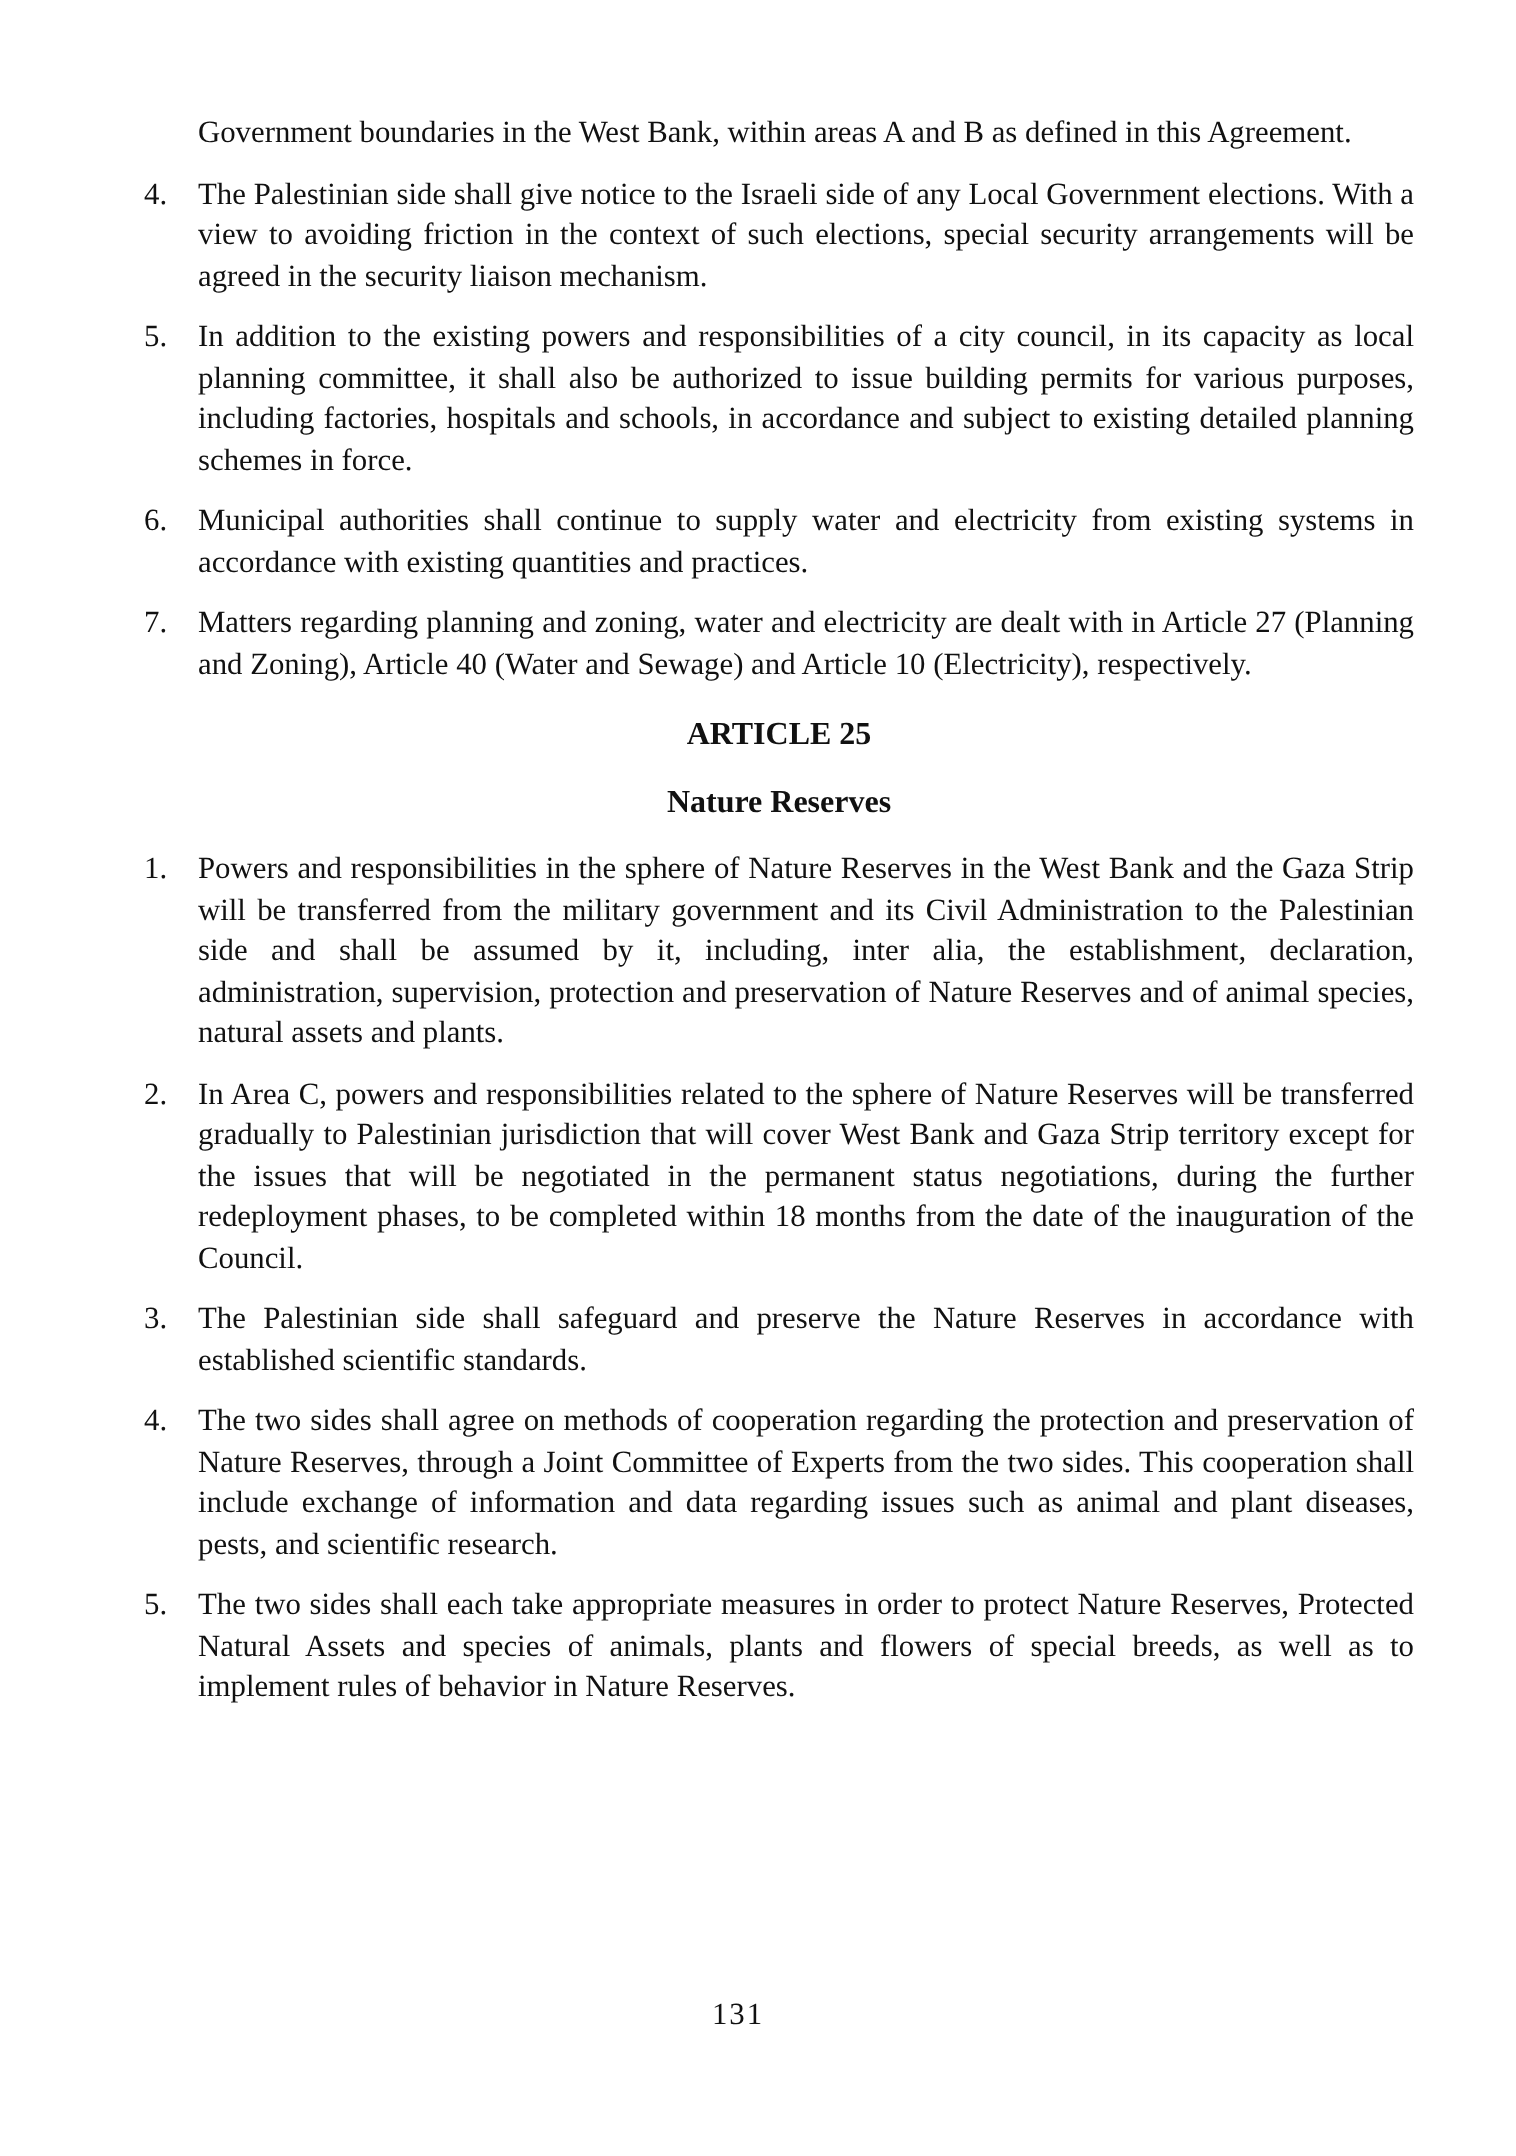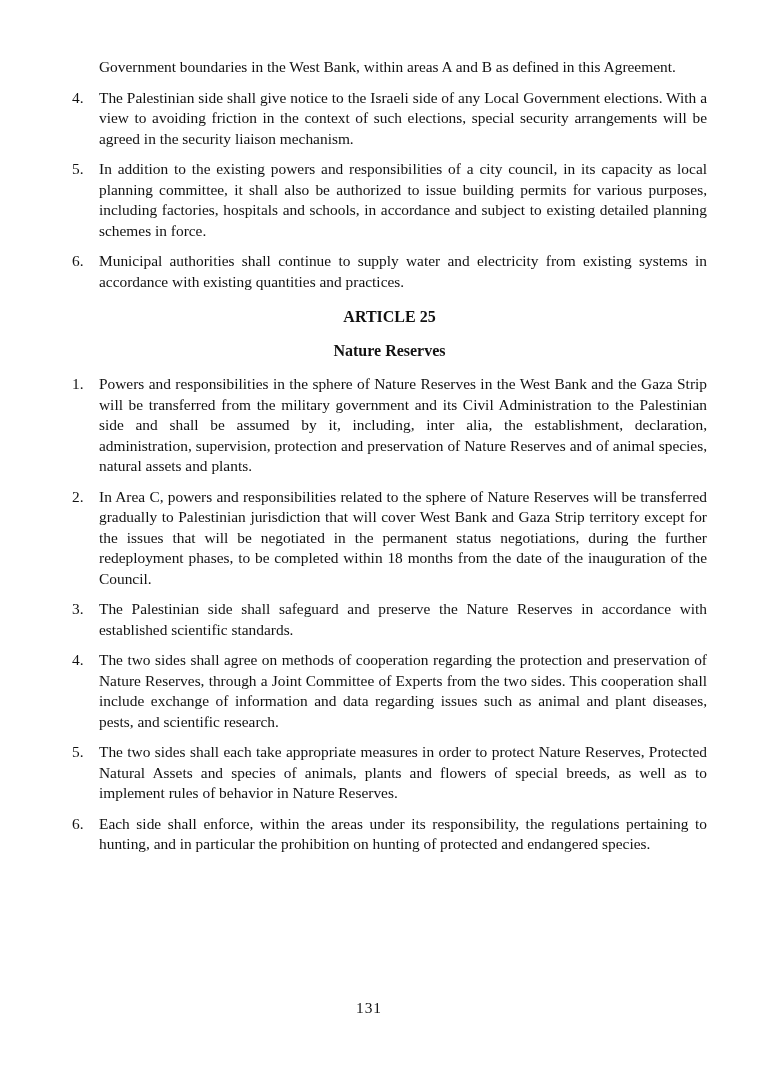--- a/index.html
+++ b/index.html
@@ -74,20 +74,23 @@
     </p>
 
     <p class="item">
       <span class="num">5.</span><span>In addition to the existing powers and responsibilities of a city council, in its capacity as local planning committee, it shall also be authorized to issue building permits for various purposes, including factories, hospitals and schools, in accordance and subject to existing detailed planning schemes in force.</span>
     </p>
 
     <p class="item">
       <span class="num">6.</span><span>Municipal authorities shall continue to supply water and electricity from existing systems in accordance with existing quantities and practices.</span>
     </p>
 
+    <p class="item">
+      <span class="num">7.</span><span>Matters regarding planning and zoning, water and electricity are dealt with in Article 27 (Planning and Zoning), Article 40 (Water and Sewage) and Article 10 (Electricity), respectively.</span>
+    </p>
 
     <h2 class="article-heading">ARTICLE 25</h2>
 
     <h3 class="article-subheading">Nature Reserves</h3>
 
     <p class="item">
       <span class="num">1.</span><span>Powers and responsibilities in the sphere of Nature Reserves in the West Bank and the Gaza Strip will be transferred from the military government and its Civil Administration to the Palestinian side and shall be assumed by it, including, inter alia, the establishment, declaration, administration, supervision, protection and preservation of Nature Reserves and of animal species, natural assets and plants.</span>
     </p>
 
     <p class="item">
@@ -99,20 +102,17 @@
     </p>
 
     <p class="item">
       <span class="num">4.</span><span>The two sides shall agree on methods of cooperation regarding the protection and preservation of Nature Reserves, through a Joint Committee of Experts from the two sides. This cooperation shall include exchange of information and data regarding issues such as animal and plant diseases, pests, and scientific research.</span>
     </p>
 
     <p class="item">
       <span class="num">5.</span><span>The two sides shall each take appropriate measures in order to protect Nature Reserves, Protected Natural Assets and species of animals, plants and flowers of special breeds, as well as to implement rules of behavior in Nature Reserves.</span>
     </p>
 
-    <p class="item">
-      <span class="num">6.</span><span>Each side shall enforce, within the areas under its responsibility, the regulations pertaining to hunting, and in particular the prohibition on hunting of protected and endangered species.</span>
-    </p>
 
   </div>
 
   <div class="page-number">131</div>
 </div>
 
 </body></html>

